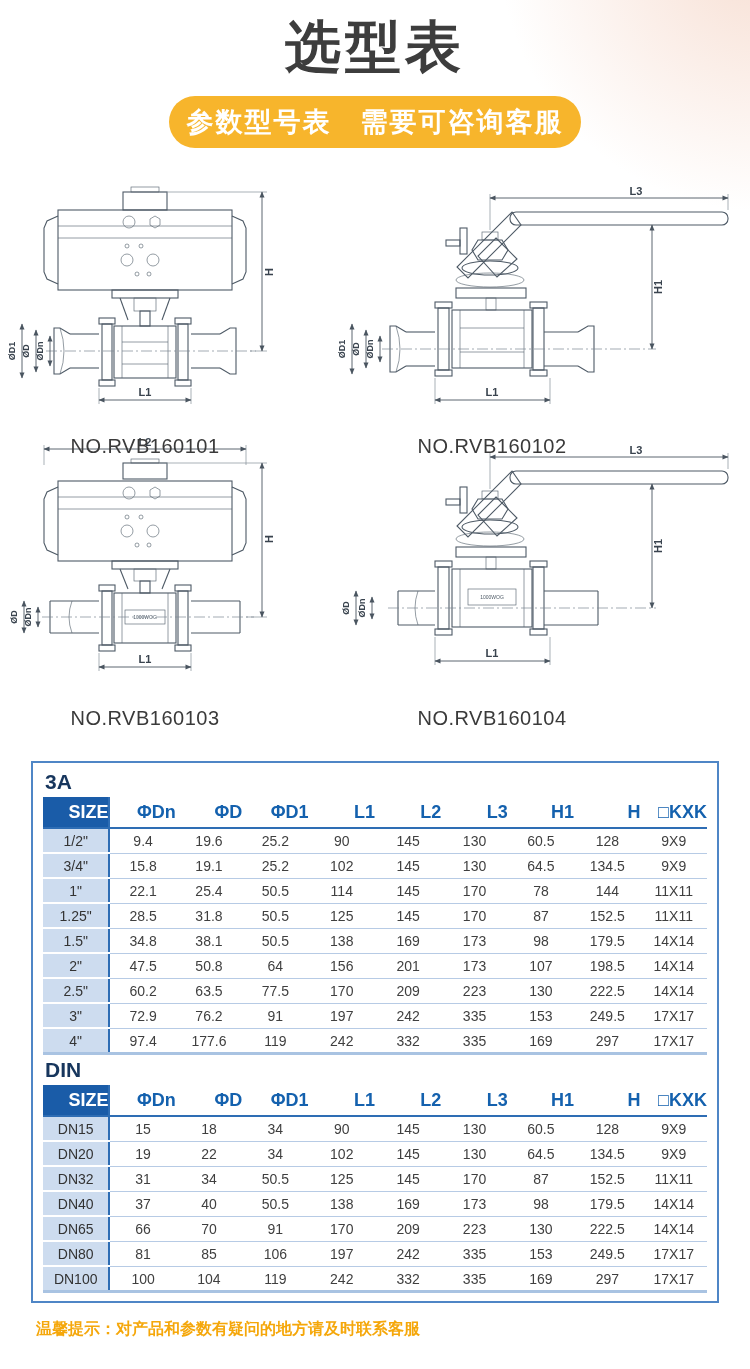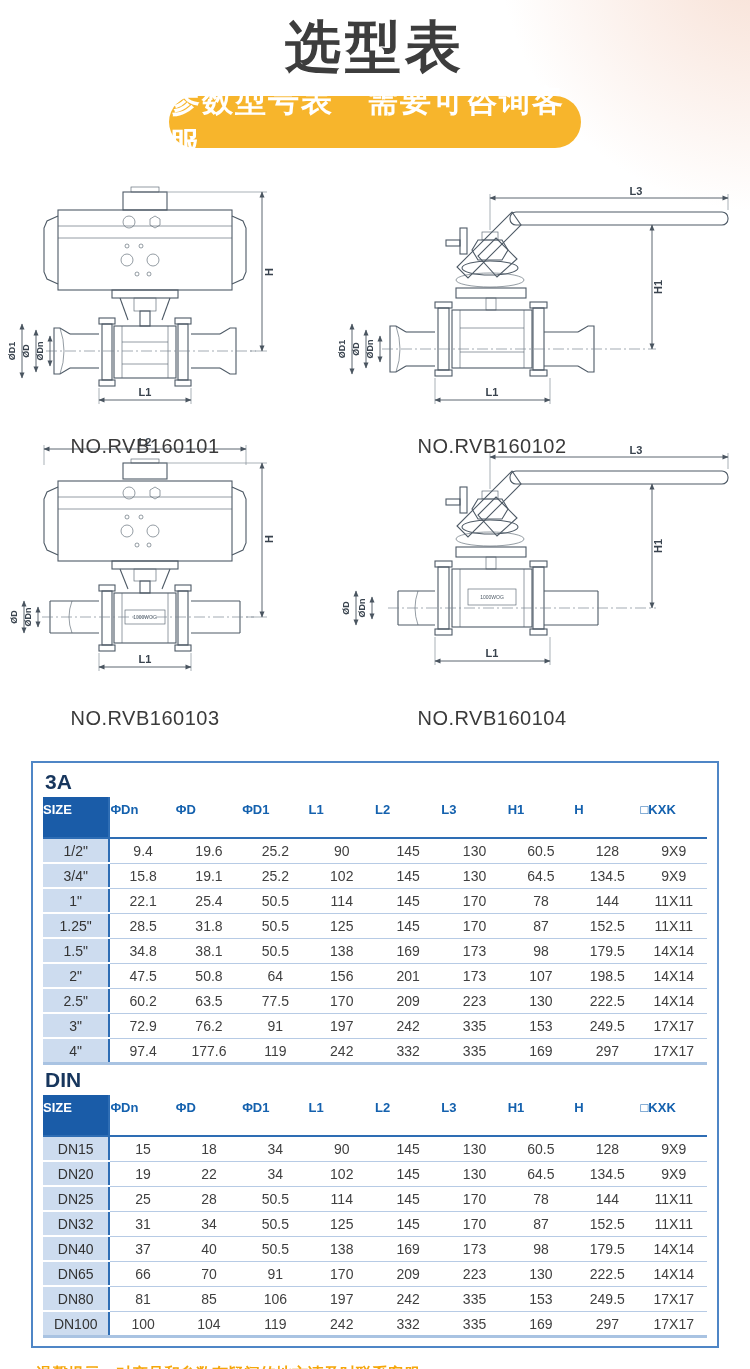--- a/index.html
+++ b/index.html
@@ -10,21 +10,21 @@
       radial-gradient(circle 430px at 102% -4%, #f7ded2 0%, rgba(247,222,210,0) 62%),
       #ffffff;
   }
   .page-title {
     padding-top:14px; text-align:center; font-size:56px; font-weight:bold;
     color:#3d3d3d; letter-spacing:4px; line-height:66px;
   }
   .banner {
     width:412px; height:52px; margin:16px auto 0; background:#F7B52C;
     border-radius:26px; display:flex; align-items:center; justify-content:center;
-    color:#ffffff; font-size:31px; font-weight:bold; letter-spacing:2px;
+    color:#ffffff; font-size:27px; font-weight:bold; letter-spacing:2px;
   }
   .diagrams {
     margin-top:34px; display:grid; grid-template-columns:330px 420px;
     grid-template-rows:257px 276px;
   }
   .dcell { display:flex; flex-direction:column; align-items:center; }
   .dcap { font-size:20px; color:#3a3a3a; margin-top:18px; letter-spacing:0.5px; }
   .cap-l { transform:translateX(-20px); }
   .cap-r { transform:translateX(-48px); }
 
@@ -38,22 +38,22 @@
   .dtx-s { fill:#39434e; font-size:9px; font-weight:bold; }
   .mark { fill:#4e5a66; font-size:5px; }
 
   .spec-panel {
     margin:46px 31px 16px; border:2px solid #4f86c6; background:#fff;
     padding:4px 10px 8px;
   }
   .tbl-name { color:#17365D; font-size:21px; font-weight:bold; margin:3px 0 3px 2px; }
   table { width:100%; border-collapse:collapse; table-layout:fixed; }
   thead th {
-    color:#1461AE; font-size:13px; font-weight:bold; text-align:left;
-    padding:5px 0 20px; border-bottom:2px solid #2e6db4;
+    color:#1461AE; font-size:18px; font-weight:bold; text-align:right;
+    padding:5px 0 4px; border-bottom:2px solid #2e6db4;
   }
   thead th.size-h {
     background:#1A5CA8; color:#ffffff; border-right:2px solid #2e6db4;
   }
   tbody td {
     text-align:center; color:#3f3f3f; font-size:14px; padding:4px 0 3px;
     border-bottom:1px solid #b7cbe5;
   }
   tbody td.size-c {
     background:#CDDCEF; color:#333; border-bottom:2px solid #ffffff;
@@ -505,32 +505,20 @@
               <td>22</td>
               <td>34</td>
               <td>102</td>
               <td>145</td>
               <td>130</td>
               <td>64.5</td>
               <td>134.5</td>
               <td>9X9</td>
             </tr>
             <tr>
-              <td class="size-c">DN25</td>
-              <td>25</td>
-              <td>28</td>
-              <td>50.5</td>
-              <td>114</td>
-              <td>145</td>
-              <td>170</td>
-              <td>78</td>
-              <td>144</td>
-              <td>11X11</td>
-            </tr>
-            <tr>
               <td class="size-c">DN32</td>
               <td>31</td>
               <td>34</td>
               <td>50.5</td>
               <td>125</td>
               <td>145</td>
               <td>170</td>
               <td>87</td>
               <td>152.5</td>
               <td>11X11</td>

